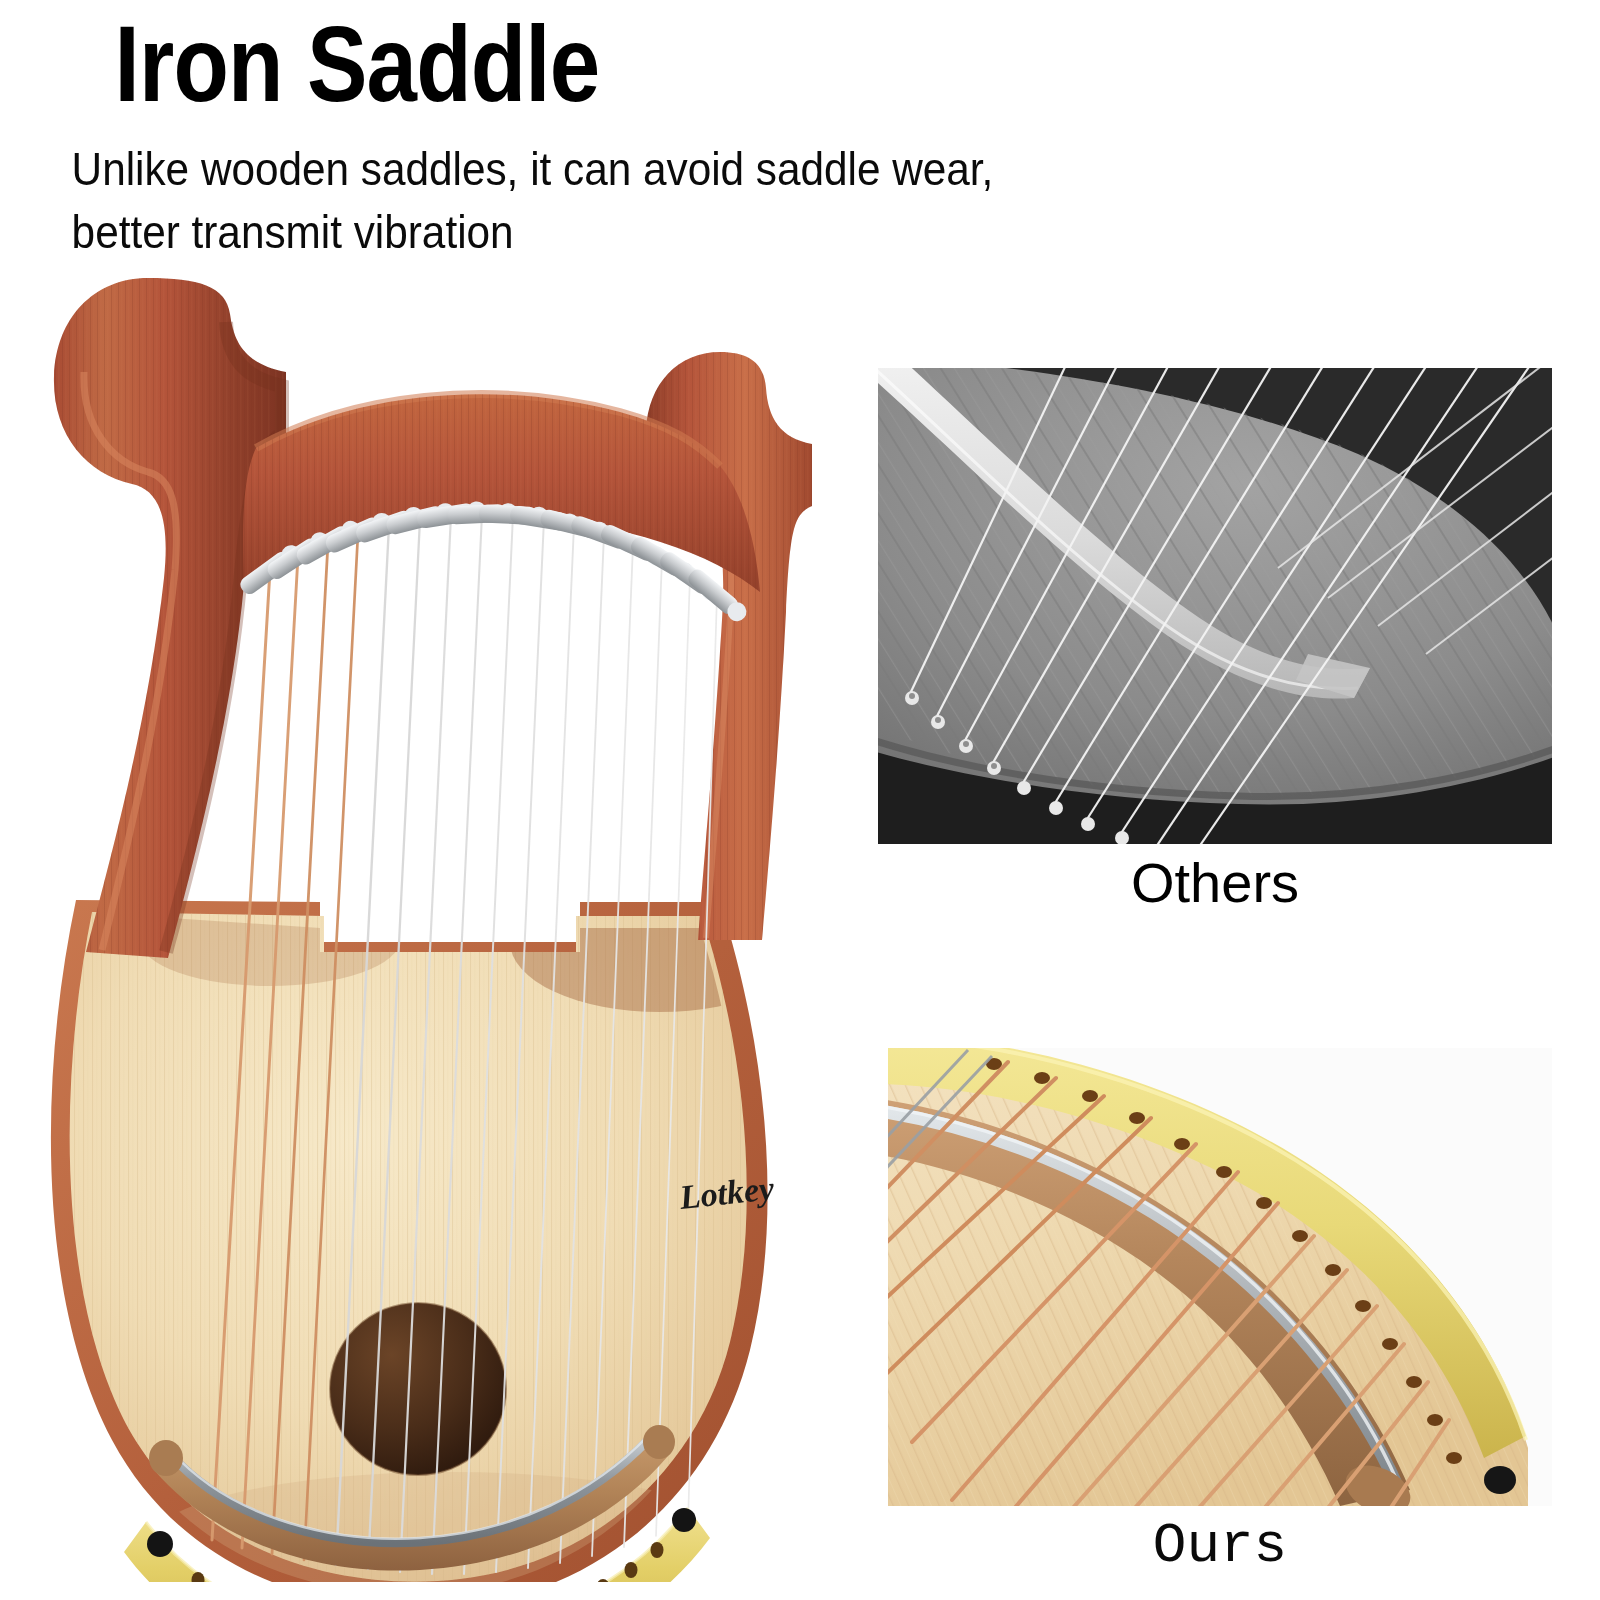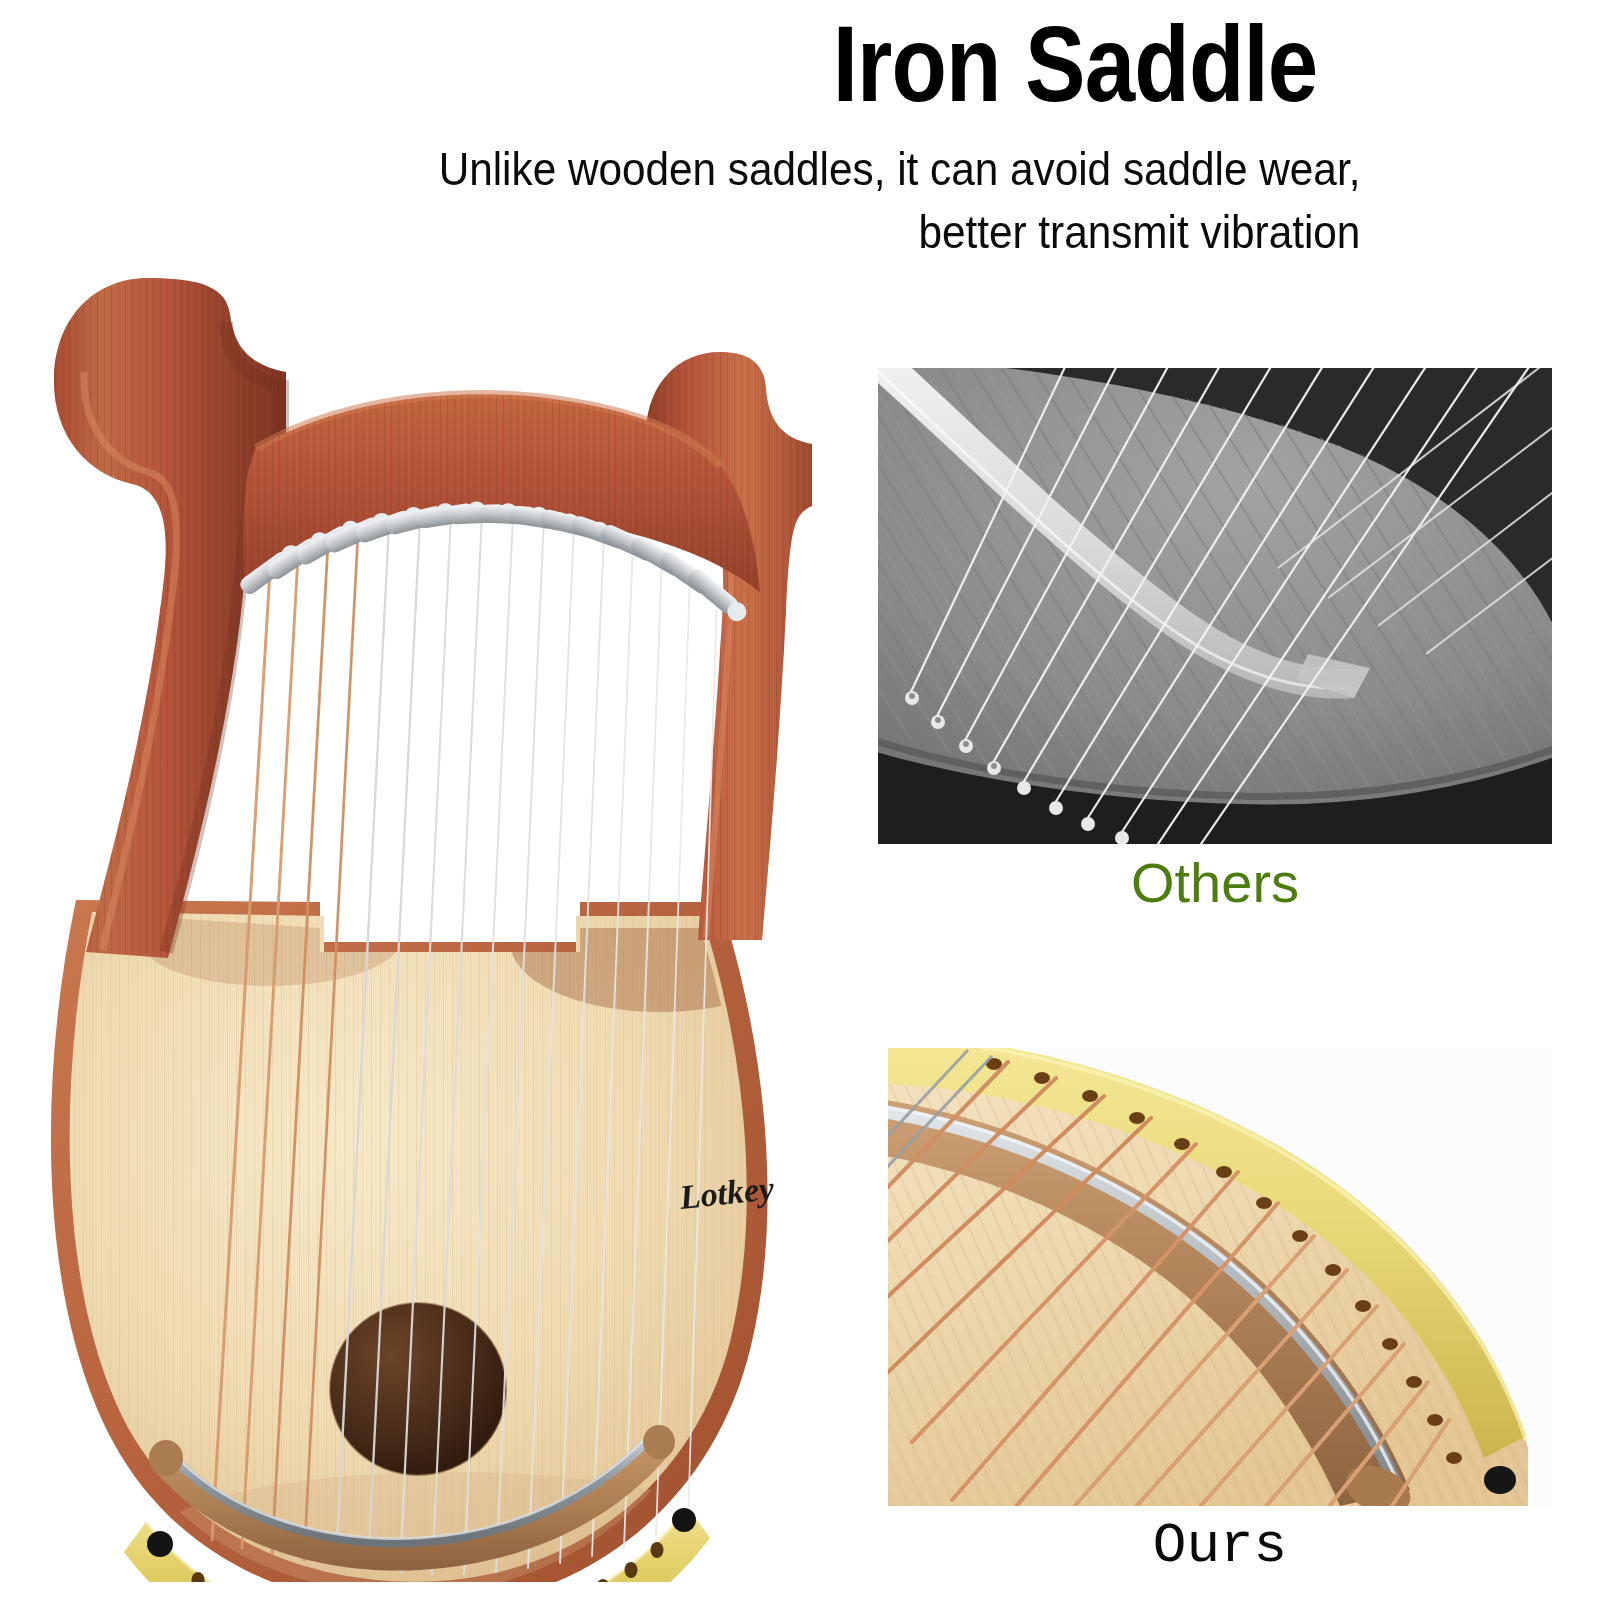--- a/index.html
+++ b/index.html
@@ -14,21 +14,21 @@
     overflow: hidden;
     font-family: "Liberation Sans", sans-serif;
     position: relative;
   }
 
   
   .header {
     position: absolute;
     top: 0; left: 0;
     width: 1432px;
-    text-align: right;
+    text-align: left;
     padding-top: 8px;
   }
   .title {
     font-family: "Liberation Sans", sans-serif;
     font-weight: bold;
     font-size: 108px;
     line-height: 1.04;
     letter-spacing: -1px;
     color: #000000;
     transform: scaleX(0.84);
@@ -84,21 +84,21 @@
     width: 674px;
     text-align: center;
     font-family: "Liberation Sans", sans-serif;
     font-size: 56px;
     line-height: 1;
     white-space: nowrap;
   }
   .label-others {
     left: 878px;
     top: 855px;
-    color: #4d7c0f;
+    color: #000000;
     font-weight: normal;
   }
   .label-ours {
     left: 888px;
     top: 1518px;
     width: 664px;
     color: #0a0a0a;
     font-weight: normal;
     font-family: Liberation Mono, monospace;
   }

